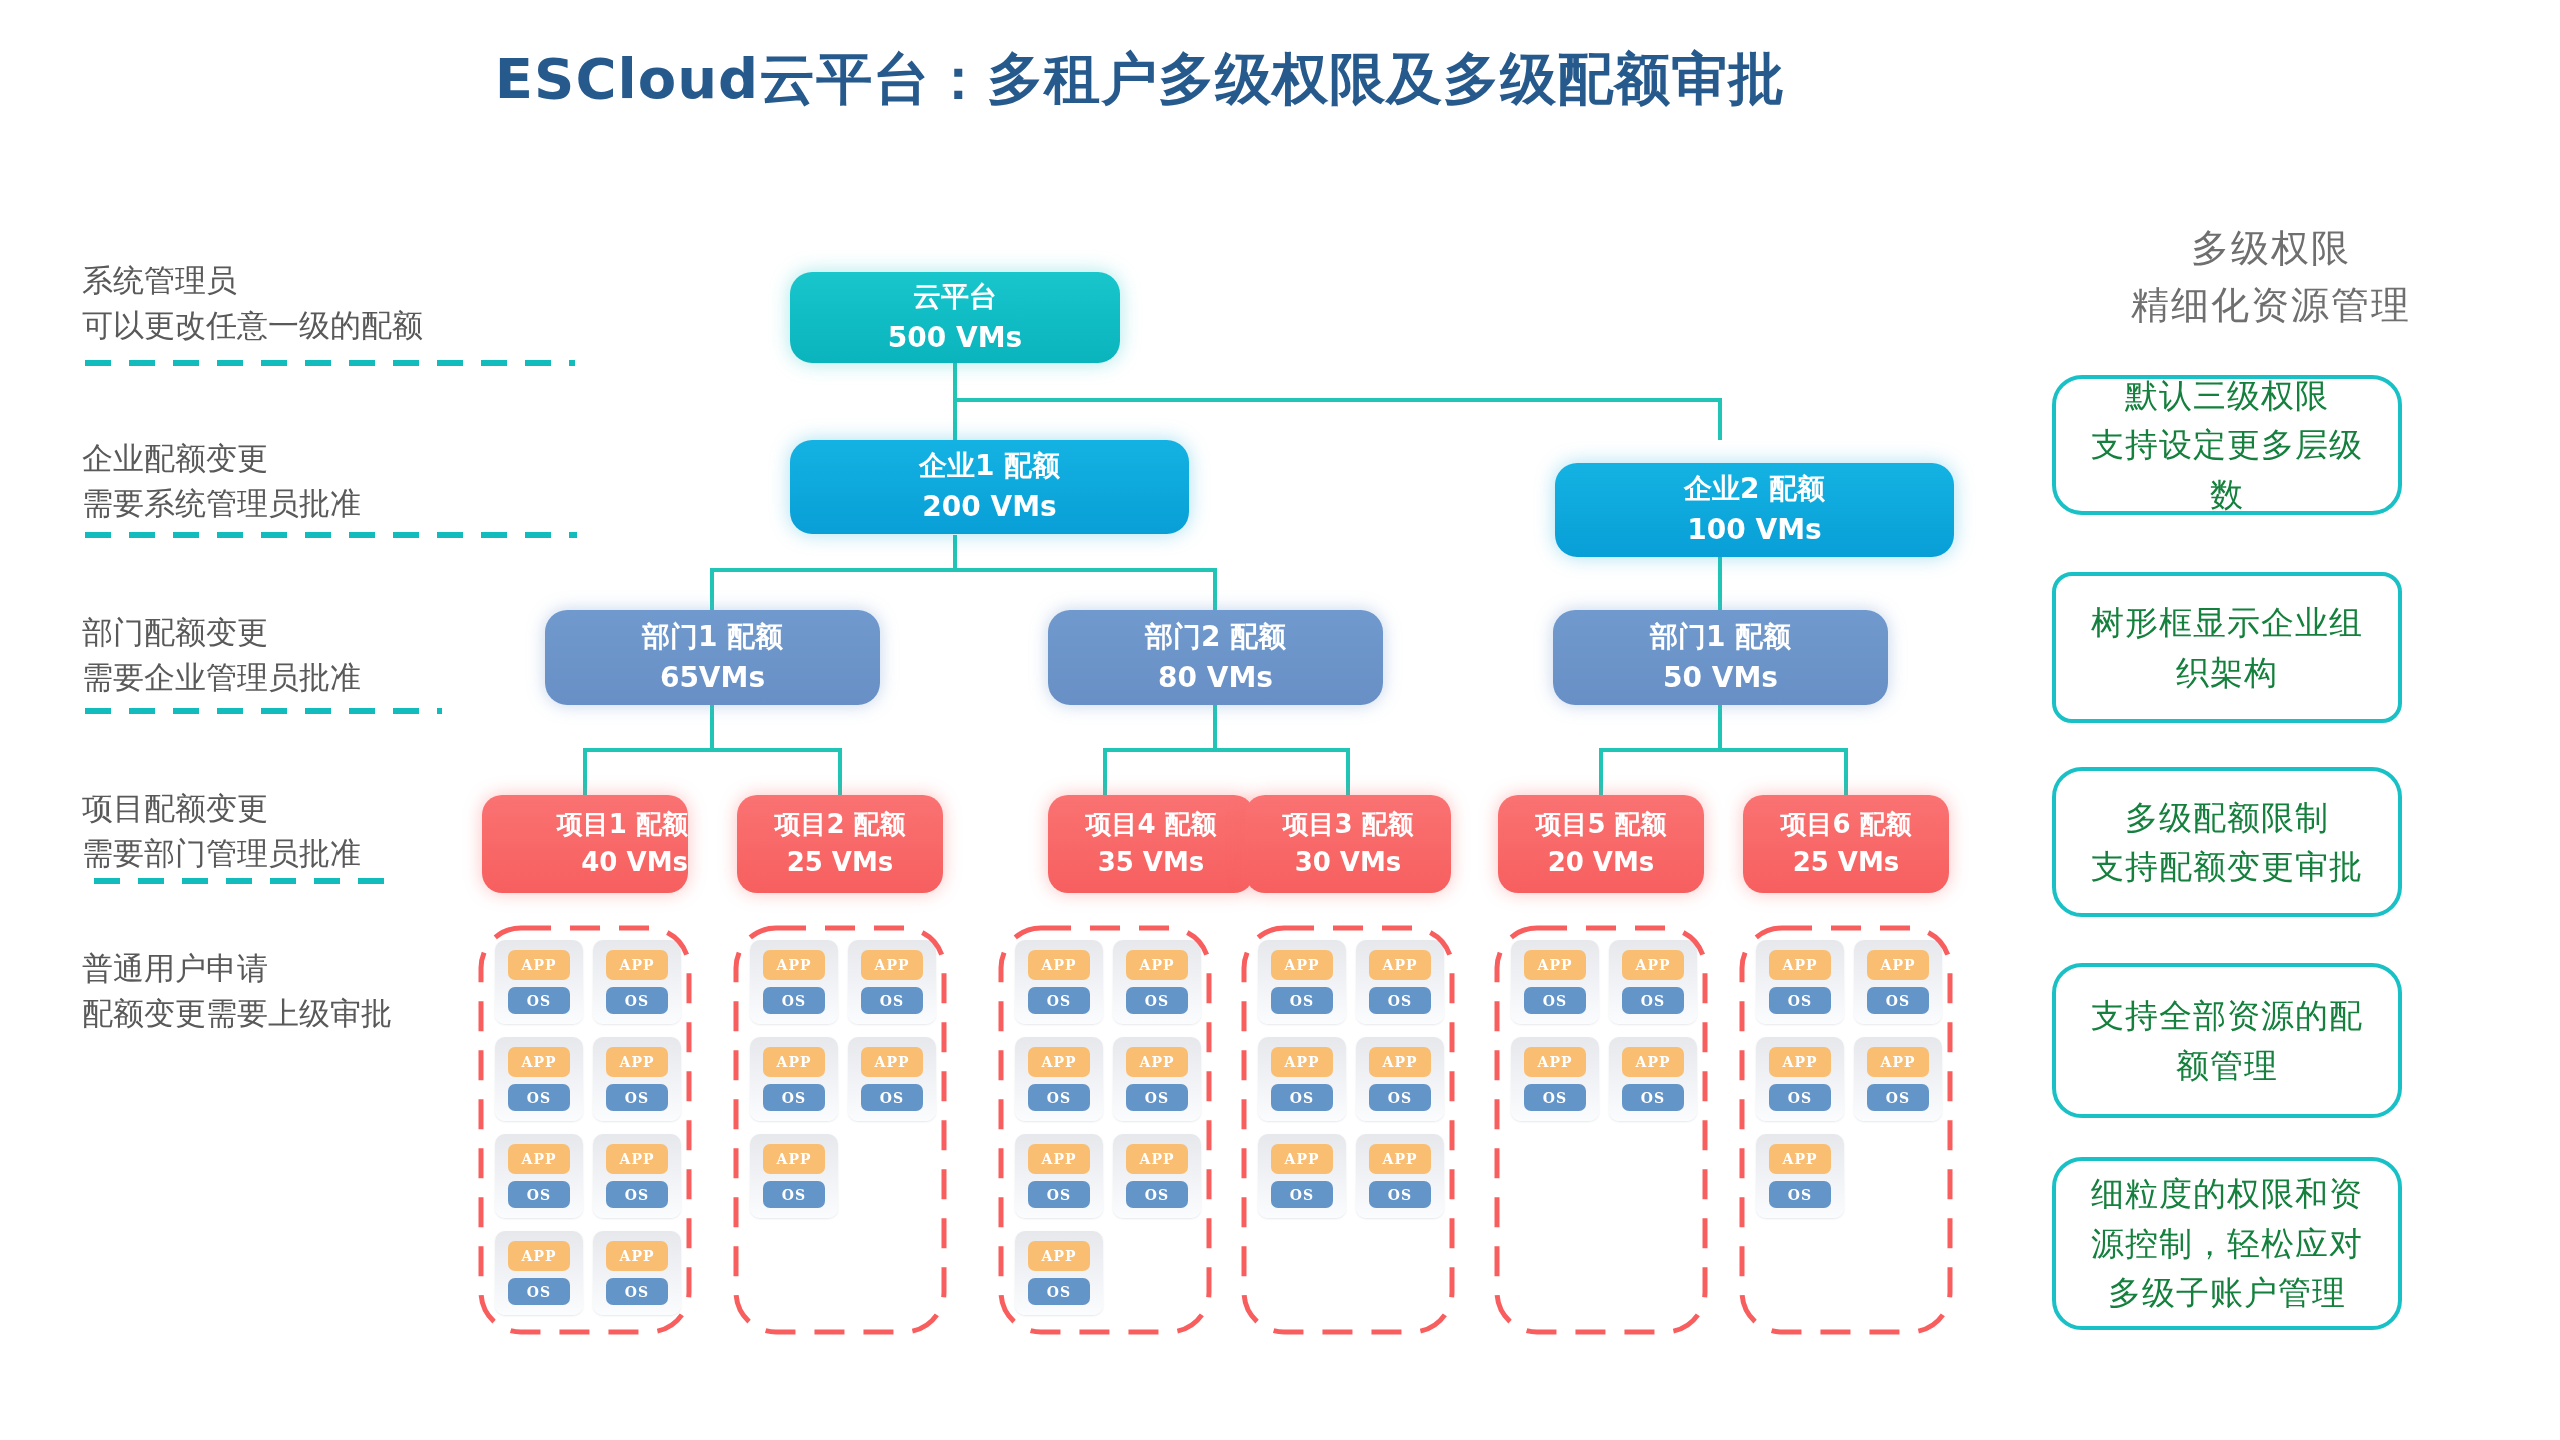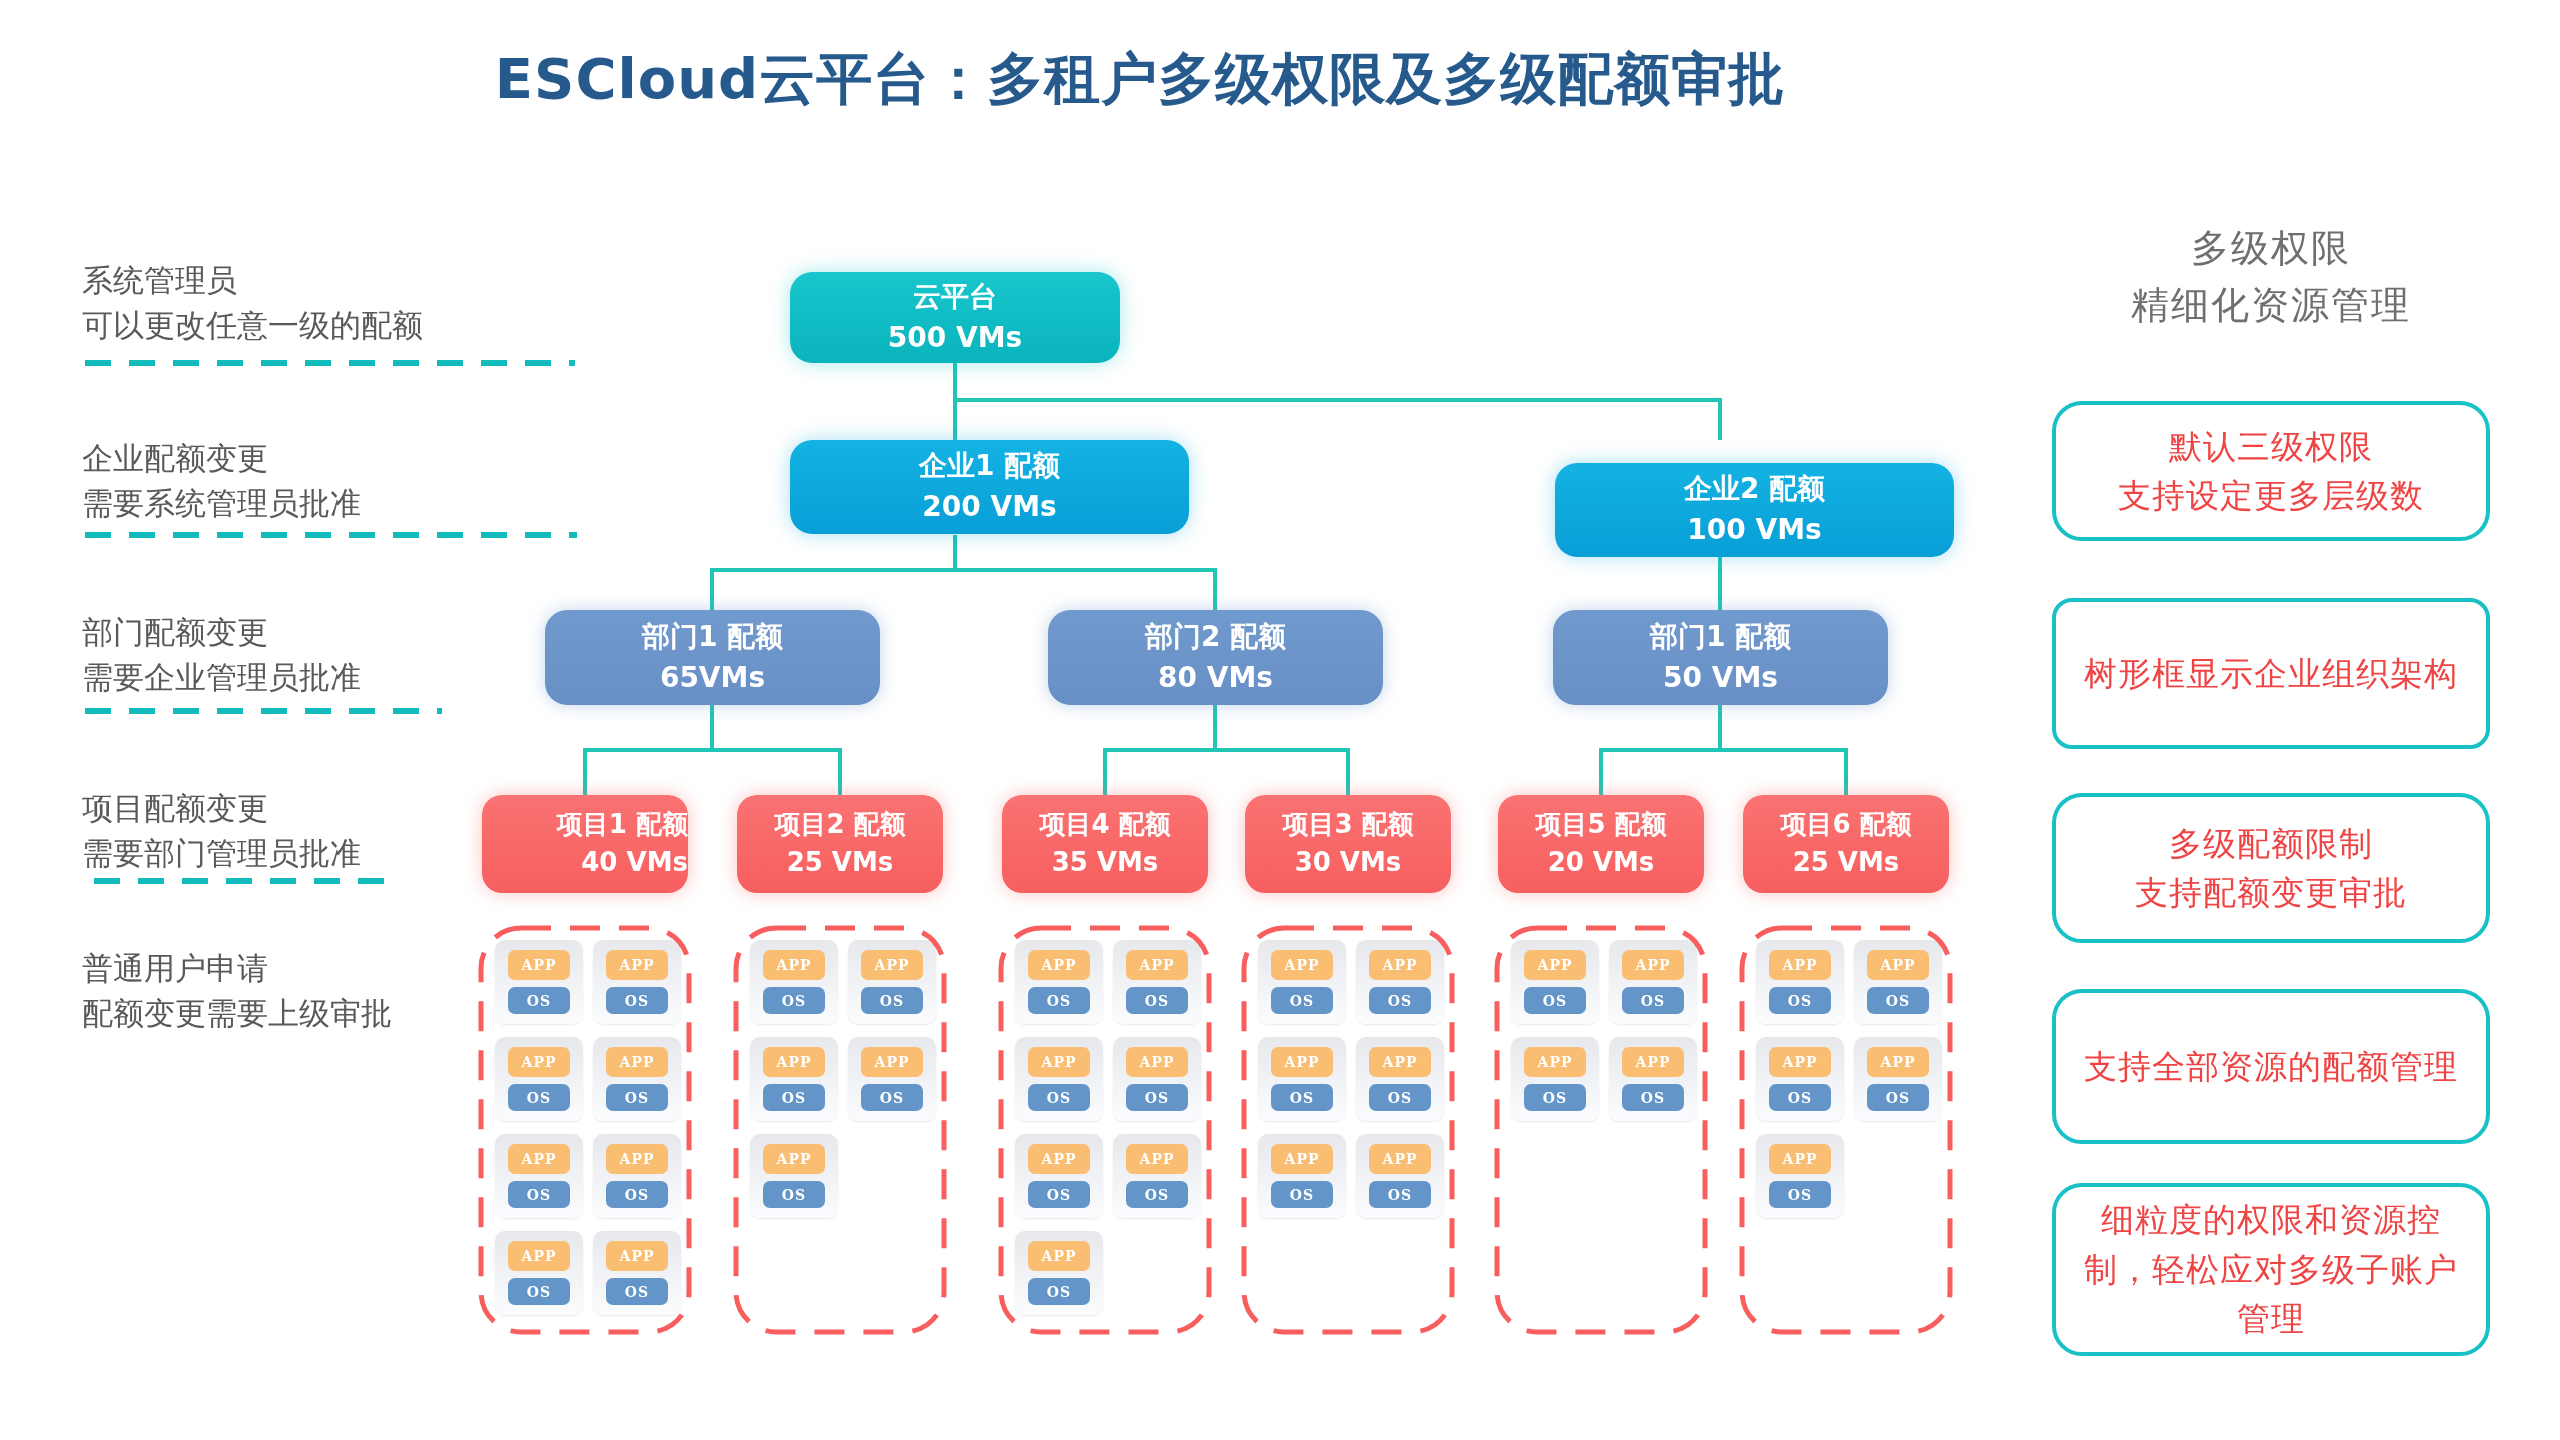--- a/index.html
+++ b/index.html
@@ -29,21 +29,21 @@
   .node.ent{width:399px;height:94px;background:linear-gradient(180deg,#14b2e3,#089fd6);
         box-shadow:0 0 20px rgba(10,167,219,.35);}
   .node.ent1{left:790px;top:440px;}
   .node.ent2{left:1555px;top:463px;}
   .node.dept{width:335px;height:95px;top:610px;background:linear-gradient(180deg,#7099cd,#6890c6);
         box-shadow:0 0 18px rgba(109,150,204,.4);}
   .node.dept1{left:545px;} .node.dept2{left:1048px;} .node.dept3{left:1553px;}
   .node.proj{width:206px;height:98px;top:795px;font-size:26px;border-radius:20px;
         background:linear-gradient(180deg,#fa7272,#f75f5f);
         box-shadow:0 0 18px rgba(249,106,106,.4);}
-  .p0{left:482px;align-items:flex-end;} .p1{left:737px;} .p2{left:1002px;}
+  .p0{left:482px;align-items:flex-end;} .p1{left:737px;} .p2{left:1048px;}
   .p3{left:1245px;} .p4{left:1498px;} .p5{left:1743px;}
 
   
   .vm-group{position:absolute;top:925px;width:214px;height:410px;box-sizing:border-box;
         padding:15px 0 0 17px;display:flex;flex-wrap:wrap;align-content:flex-start;
         column-gap:10px;row-gap:13px;}
   .g0{left:478px;} .g1{left:733px;} .g2{left:998px;}
   .g3{left:1241px;} .g4{left:1494px;} .g5{left:1739px;}
   .vm-group > svg.border{position:absolute;inset:0;}
   .vm-card{width:88px;height:84px;border-radius:10px;
@@ -53,25 +53,25 @@
   .chip{width:62px;color:#fff;font-family:"DejaVu Serif","Liberation Serif",serif;
         font-weight:bold;font-size:14px;display:flex;justify-content:center;align-items:center;
         border-radius:7px;letter-spacing:1px;}
   .chip.app{height:30px;background:#f9be72;}
   .chip.os{height:27px;background:#6495c8;}
 
   
   .rp-header{position:absolute;left:2052px;top:220px;width:438px;text-align:center;
         font-family:"DejaVu Serif","Liberation Serif",serif;font-size:38px;color:#6f6f6f;
         line-height:1.5;letter-spacing:2px;}
-  .feature{position:absolute;left:2052px;width:438px;box-sizing:border-box;
-        border:4px solid #19c0c5;border-radius:30px;color:#ef4444;
+  .feature{position:absolute;left:2052px;width:350px;box-sizing:border-box;
+        border:4px solid #19c0c5;border-radius:30px;color:#15803d;
         font-family:"DejaVu Serif","Liberation Serif",serif;font-size:33px;line-height:1.5;
         display:flex;justify-content:center;align-items:center;text-align:center;
-        padding:8px 22px;white-space:pre-line;letter-spacing:1px;margin-top:26px;}
+        padding:8px 22px;white-space:pre-line;letter-spacing:1px;}
   .f0{top:375px;height:140px;} .f1{top:572px;height:151px;border-radius:20px;} .f2{top:767px;height:150px;}
   .f3{top:963px;height:155px;} .f4{top:1157px;height:173px;}
 </style>
 </head>
 <body>
 
 <div class="canvas">
 
   <div class="title">ESCloud云平台：多租户多级权限及多级配额审批</div>
 

